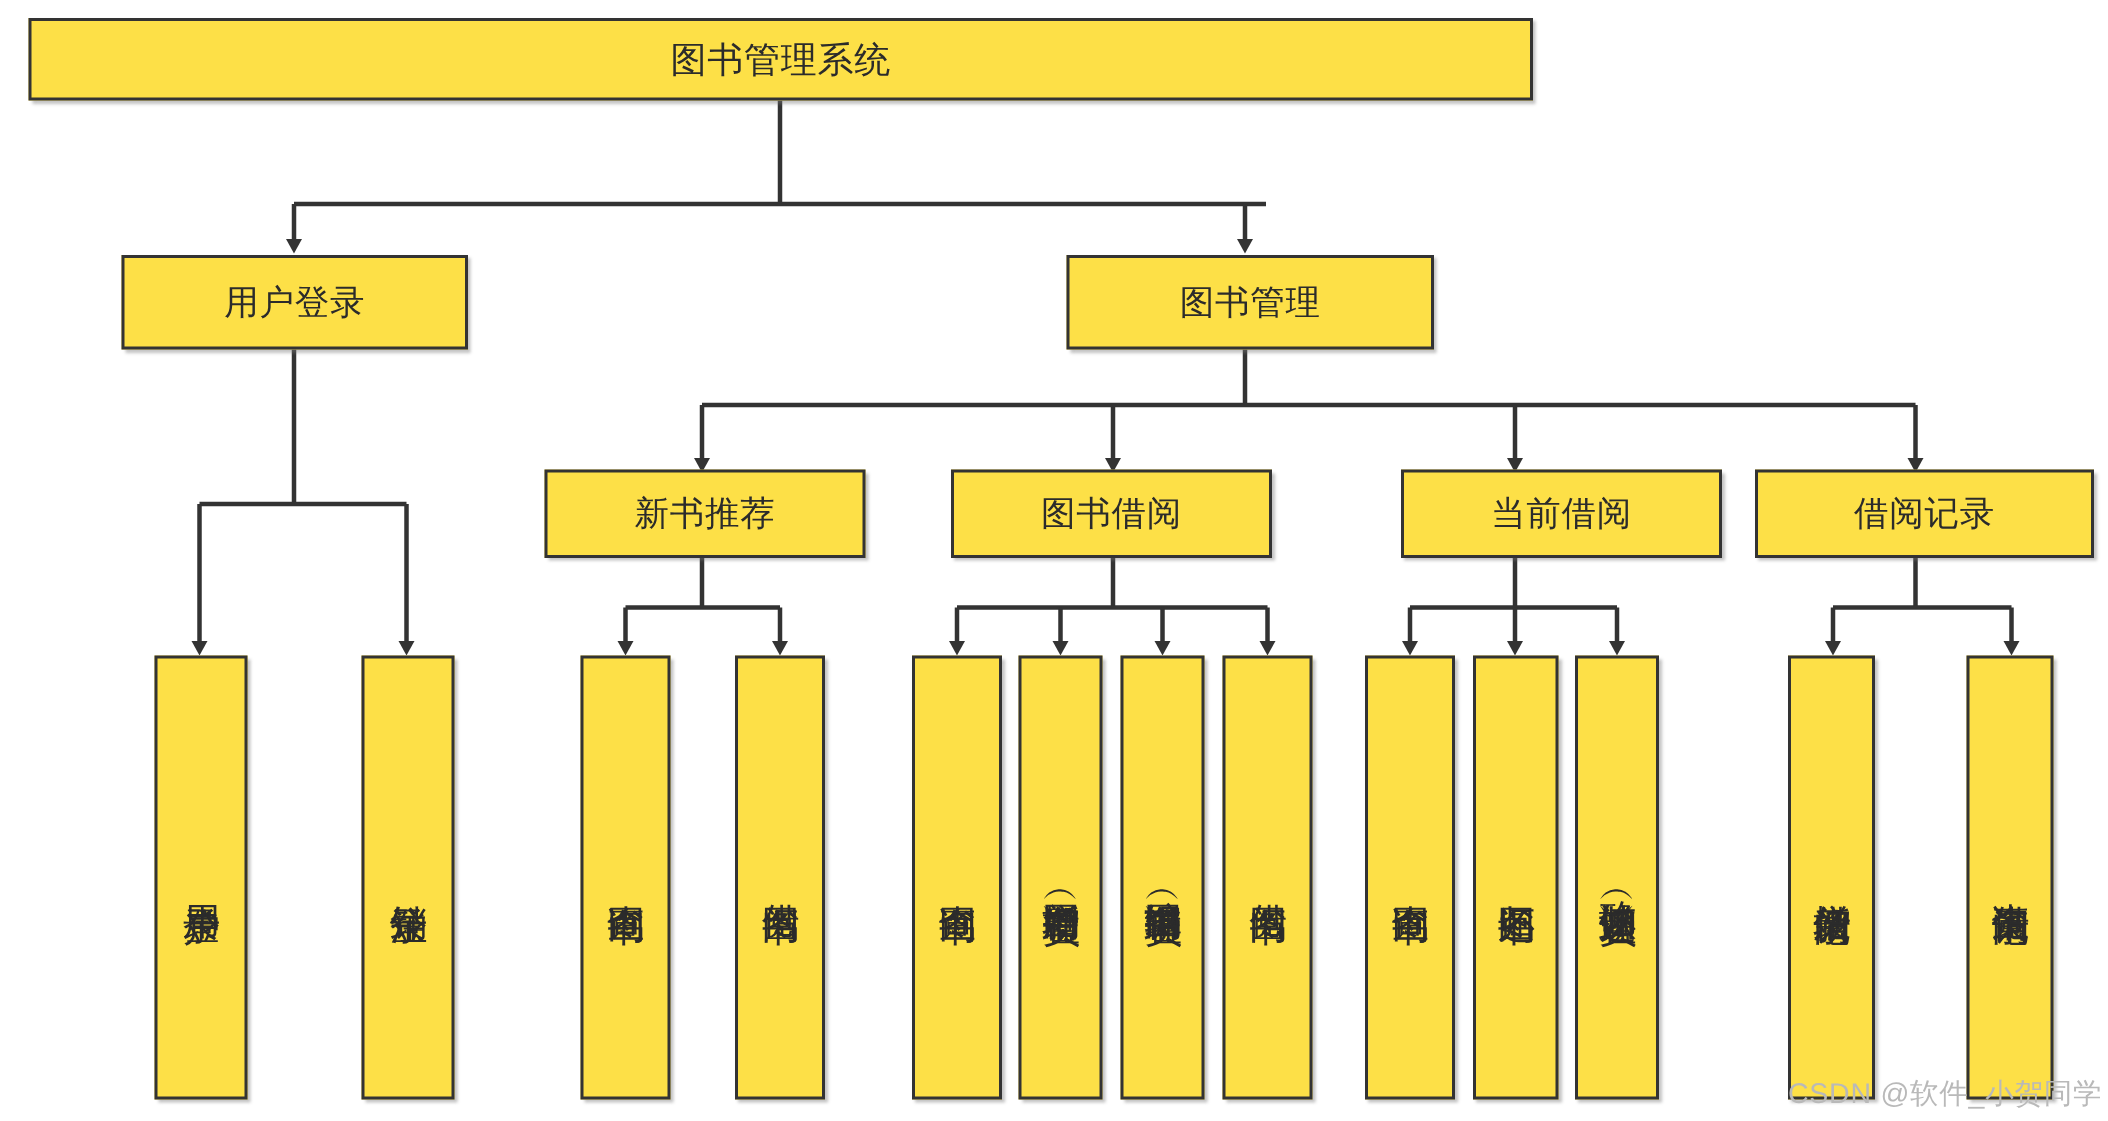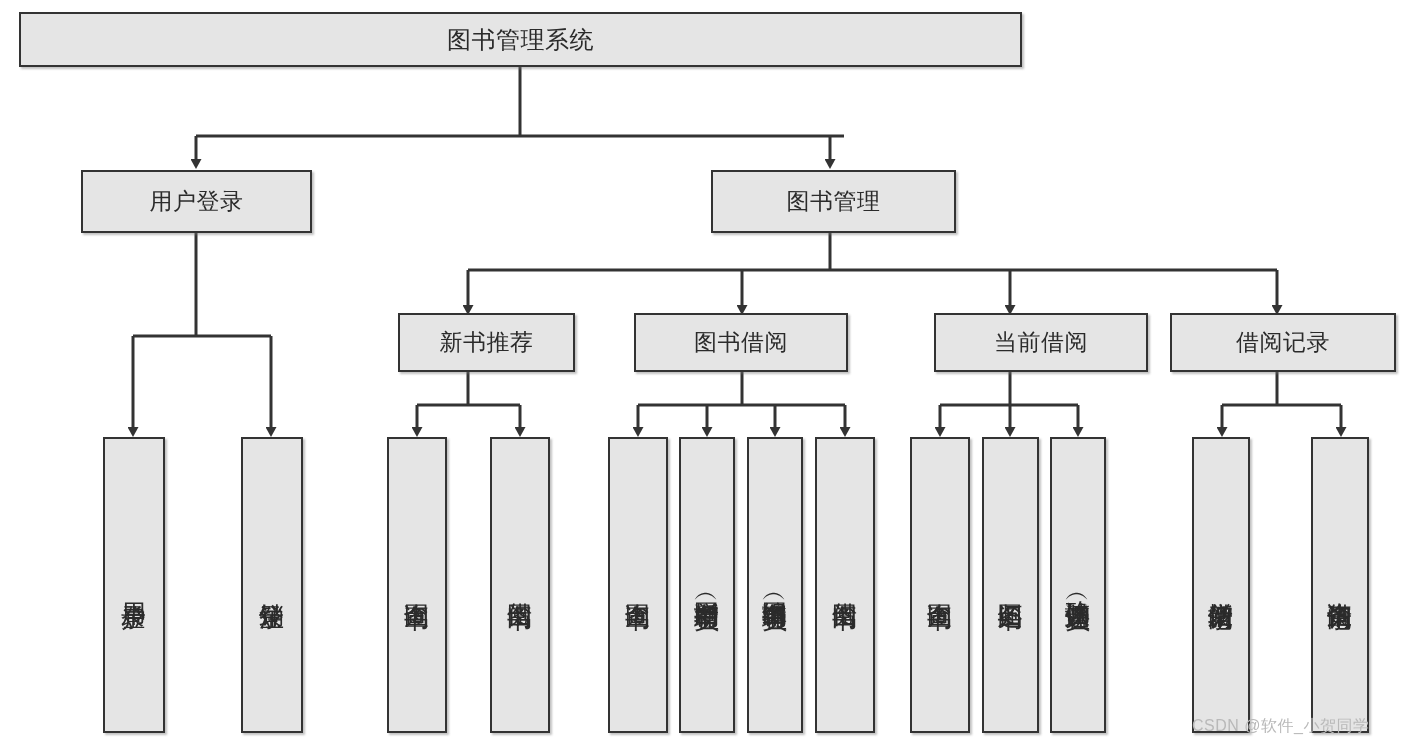--- a/index.html
+++ b/index.html
@@ -20,21 +20,21 @@
   svg.layer {
     position: absolute;
     top: 0;
     left: 0;
     width: 1405px;
     height: 747px;
   }
   .box {
     position: absolute;
     box-sizing: border-box;
-    background: #e5e5e5;
+    background: #fde047;
     border: 2.5px solid #333333;
     box-shadow: 2px 2px 2px rgba(120,120,120,0.45);
     display: flex;
     align-items: center;
     justify-content: center;
     color: #2b2b2b;
   }
   .box-h {
     font-size: 23px;
     letter-spacing: 0.5px;
@@ -47,21 +47,21 @@
     writing-mode: vertical-rl;
     text-orientation: upright;
     font-size: 25px;
     line-height: 1.12;
     letter-spacing: 1px;
     padding: 4px 0;
     text-align: center;
   }
   .watermark {
     position: absolute;
-    font-size: 16px;
+    font-size: 19px;
     color: #b9b9b9;
     white-space: nowrap;
     letter-spacing: 0.5px;
     pointer-events: none;
   }
 </style>
 </head>
 <body>
 
 <div id="diagram-root">
@@ -114,21 +114,21 @@
       <path d="M1222,405 L1222,428" marker-end="url(#arrow)"></path>
       <path d="M1341,405 L1341,428" marker-end="url(#arrow)"></path>
     </g>
   </svg>
 
   <div class="box box-h box-title" style="left:19px; top:12px; width:1003px; height:55px;">图书管理系统</div>
 
   <div class="box box-h" style="left:81px; top:170px; width:231px; height:63px;">用户登录</div>
   <div class="box box-h" style="left:711px; top:170px; width:245px; height:63px;">图书管理</div>
 
-  <div class="box box-h" style="left:363px; top:313px; width:177px; height:59px;margin-left:35px;">新书推荐</div>
+  <div class="box box-h" style="left:363px; top:313px; width:214px; height:59px;">新书推荐</div>
   <div class="box box-h" style="left:634px; top:313px; width:214px; height:59px;text-align:center;">图书借阅</div>
   <div class="box box-h" style="left:934px; top:313px; width:214px; height:59px;">当前借阅</div>
   <div class="box box-h" style="left:1170px; top:313px; width:226px; height:59px;">借阅记录</div>
 
   <div class="box box-v" style="left:103px; top:437px; width:62px; height:296px;">用户登录</div>
   <div class="box box-v" style="left:241px; top:437px; width:62px; height:296px;">注销登录</div>
 
   <div class="box box-v" style="left:387px; top:437px; width:60px; height:296px;">查询图书</div>
   <div class="box box-v" style="left:490px; top:437px; width:60px; height:296px;">借阅图书</div>
 

